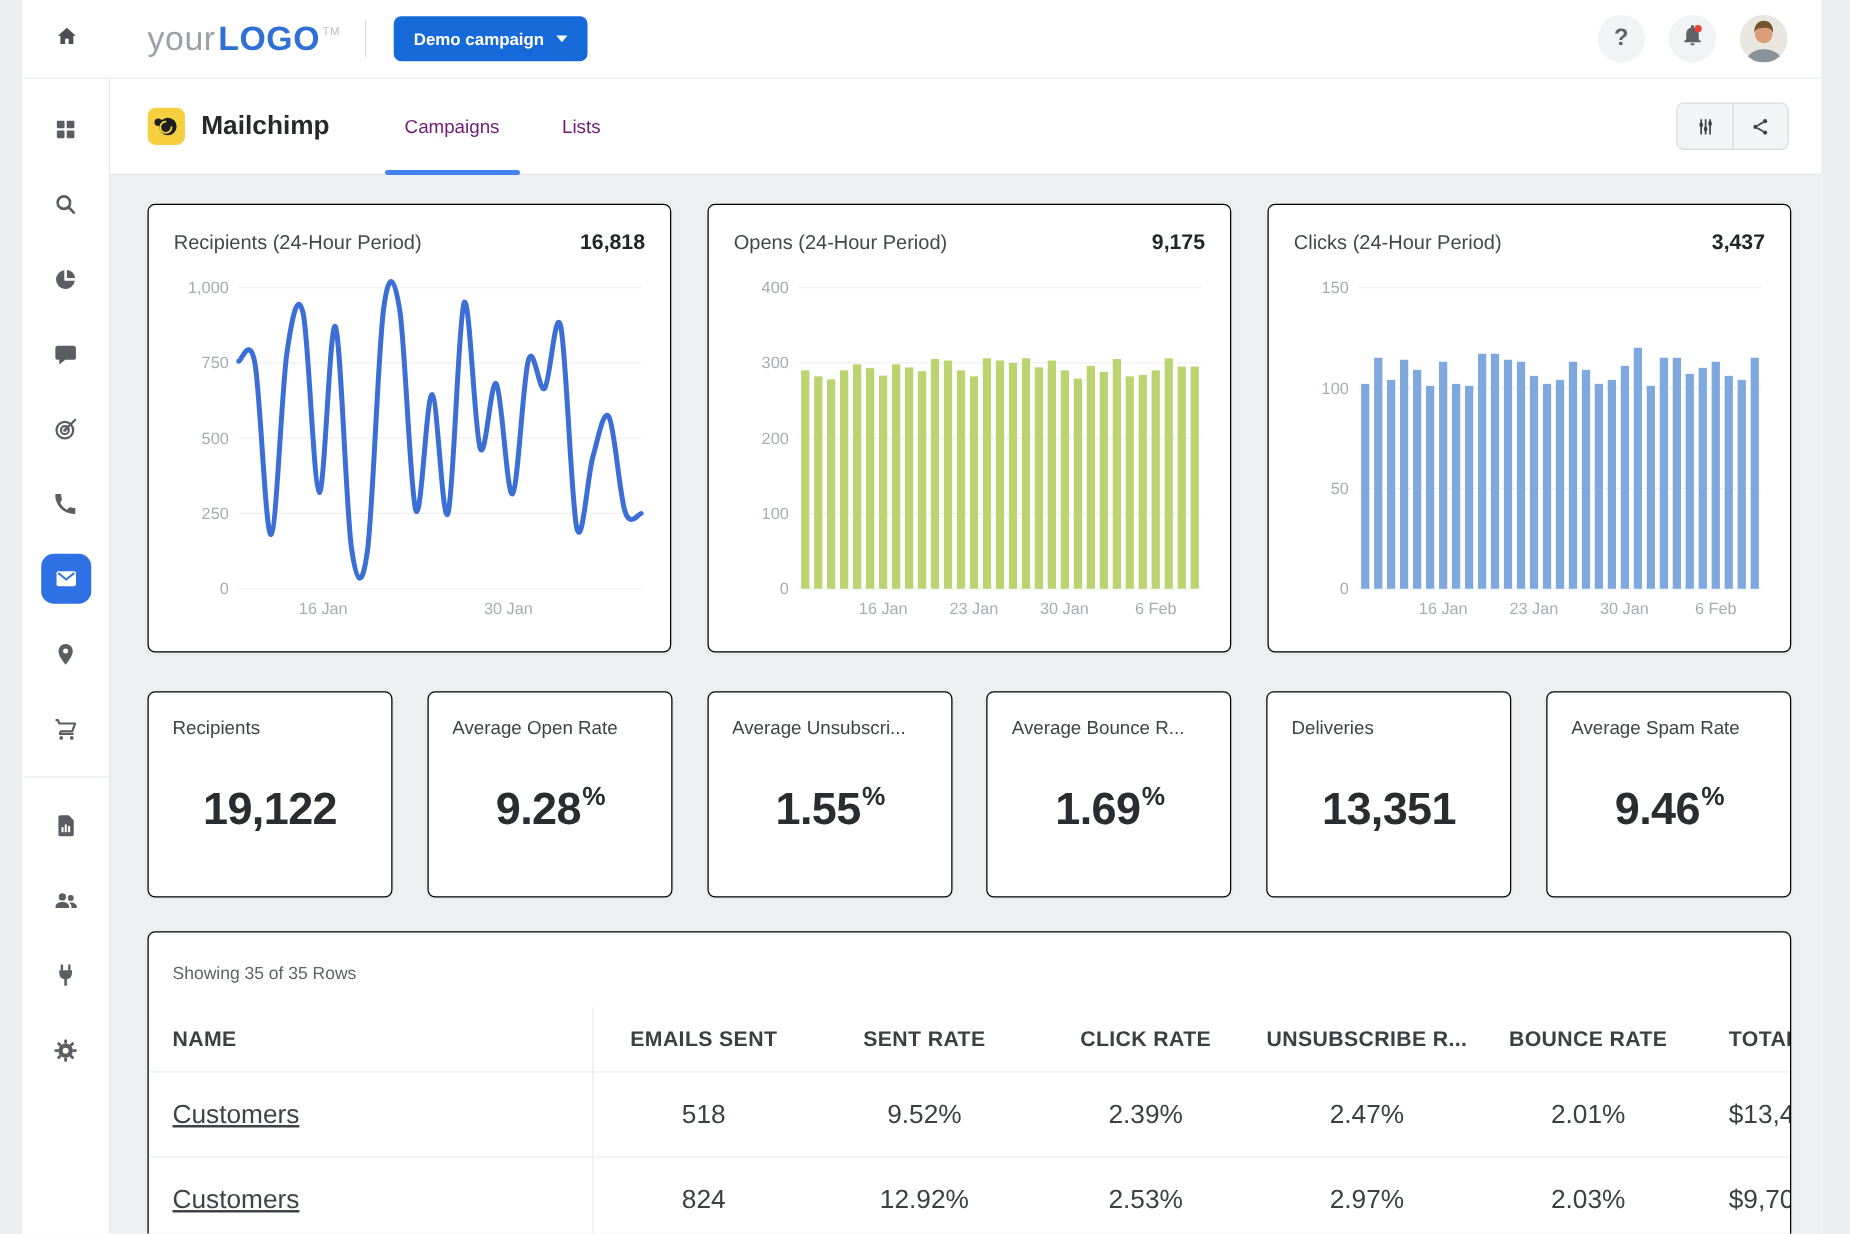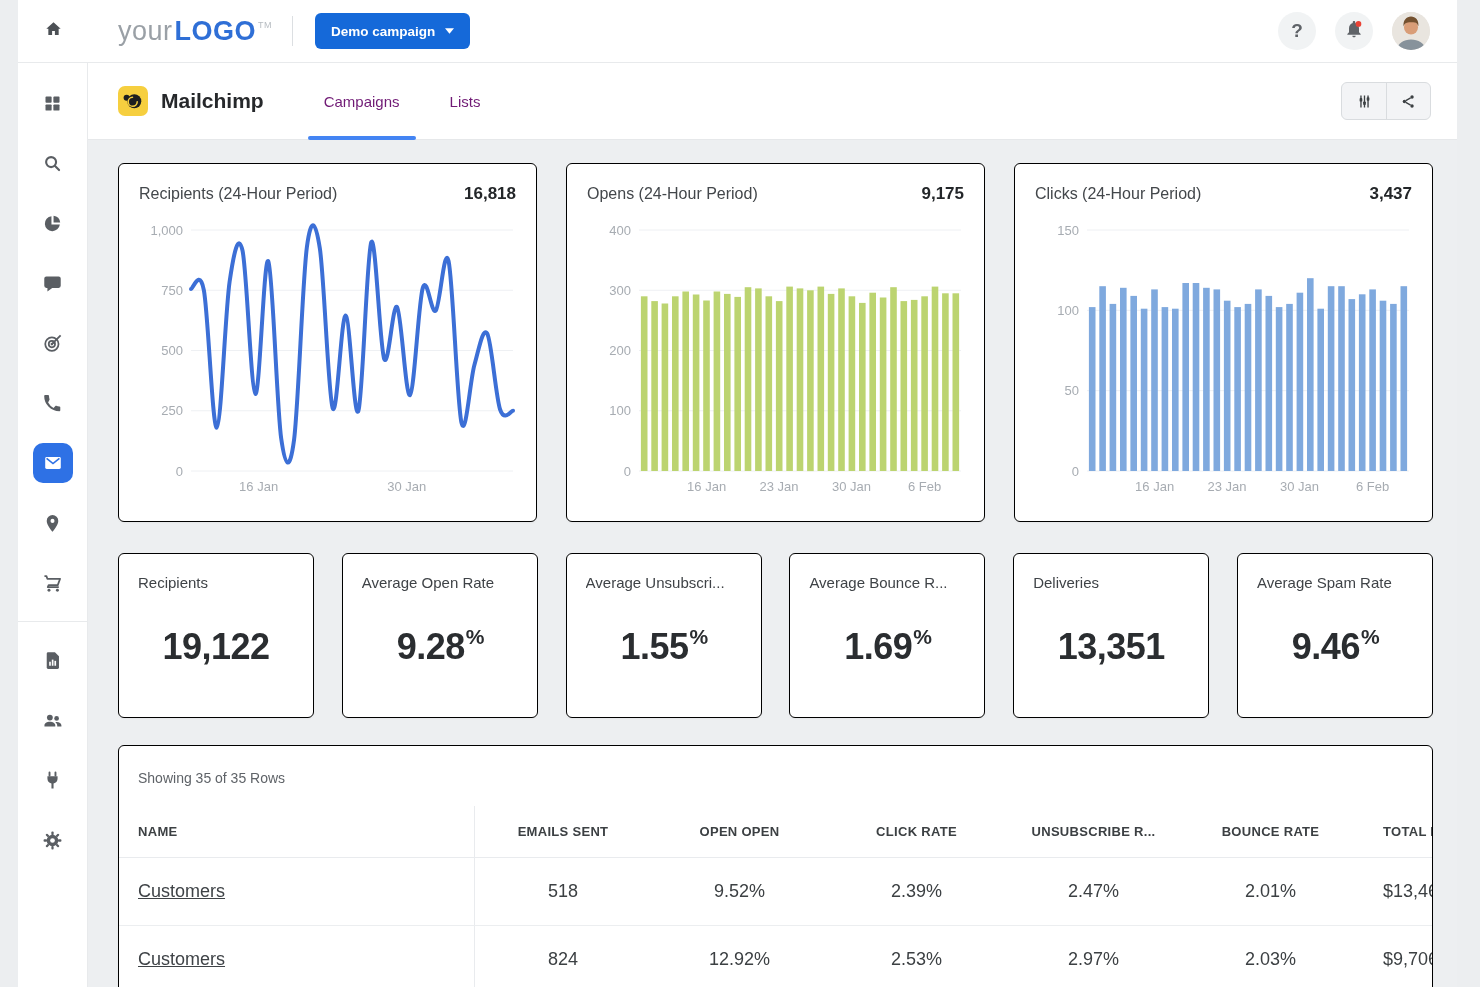--- a/index.html
+++ b/index.html
@@ -75,23 +75,23 @@
   .stats-row{margin-top:31px;width:1315px;display:flex;justify-content:space-between;}
   .stat-card{width:196px;height:165px;position:relative;}
   .stat-label{position:absolute;top:20px;left:19px;right:14px;font-size:15px;color:#3f4347;white-space:nowrap;overflow:hidden;}
   .stat-value{position:absolute;top:72px;left:0;right:0;text-align:center;font-size:36px;
     font-weight:700;color:#2a2d30;letter-spacing:-.5px;}
   .stat-value sup{font-size:21px;font-weight:700;position:relative;top:-2px;left:1px;}
 
   .table-card{margin-top:27px;width:1315px;height:420px;overflow:hidden;position:relative;}
   .table-caption{padding:24px 0 0 19px;font-size:14px;color:#5f6368;}
   .grid{display:grid;grid-template-columns:355px 177px 177px 177px 177px 177px 160px;margin-top:20px;}
-  .gcell{display:flex;align-items:center;justify-content:center;font-size:18px;color:#3c4043;}
+  .gcell{display:flex;align-items:center;justify-content:center;font-size:21px;color:#3c4043;}
   .gcell.name{justify-content:flex-start;padding-left:19px;}
-  .ghead{height:52px;font-size:13px;font-weight:700;letter-spacing:.3px;border-bottom:1px solid #e9ebee;}
+  .ghead{height:52px;font-size:17px;font-weight:700;letter-spacing:.3px;border-bottom:1px solid #e9ebee;}
   .grow{height:68px;border-bottom:1px solid #eceef0;}
   .col-sep{border-left:1px solid #e9ebee;}
   .gcell.last{justify-content:flex-start;padding-left:24px;}
   a.row-link{color:#3f4347;text-decoration:underline;}
 </style>
 </head>
 <body>
 
 <div class="app">
 
@@ -491,21 +491,21 @@
         <div class="stat-label">Average Spam Rate</div>
         <div class="stat-value"><span>9.46</span><sup>%</sup></div>
       </section>
     </div>
 
     <section class="card table-card">
       <div class="table-caption">Showing 35 of 35 Rows</div>
       <div class="grid">
         <div class="gcell ghead name">NAME</div>
         <div class="gcell ghead col-sep">EMAILS SENT</div>
-        <div class="gcell ghead">OPEN OPEN</div>
+        <div class="gcell ghead">SENT RATE</div>
         <div class="gcell ghead">CLICK RATE</div>
         <div class="gcell ghead">UNSUBSCRIBE R...</div>
         <div class="gcell ghead">BOUNCE RATE</div>
         <div class="gcell ghead last">TOTAL RE</div>
 
         <div class="gcell grow name">
             <a href="#" class="row-link">Customers</a>
           </div>
         <div class="gcell grow col-sep">518</div>
         <div class="gcell grow">9.52%</div>

